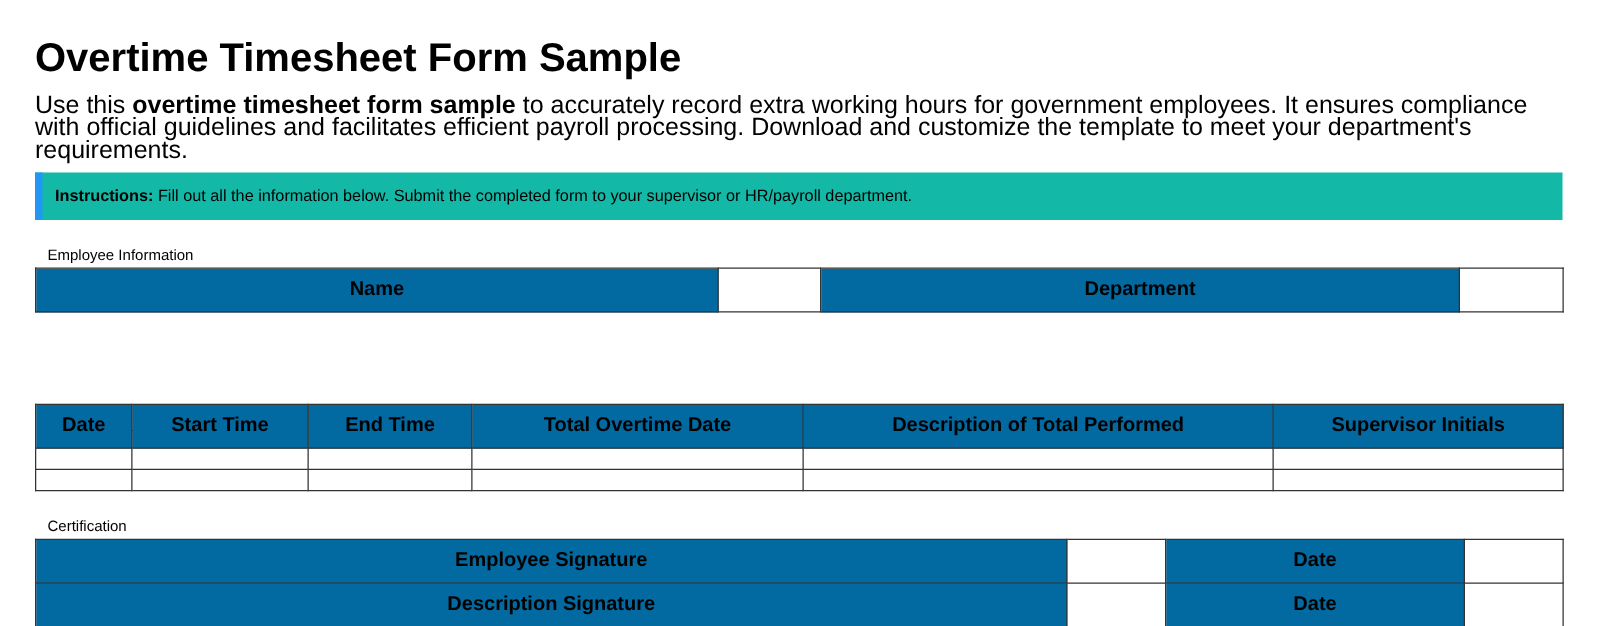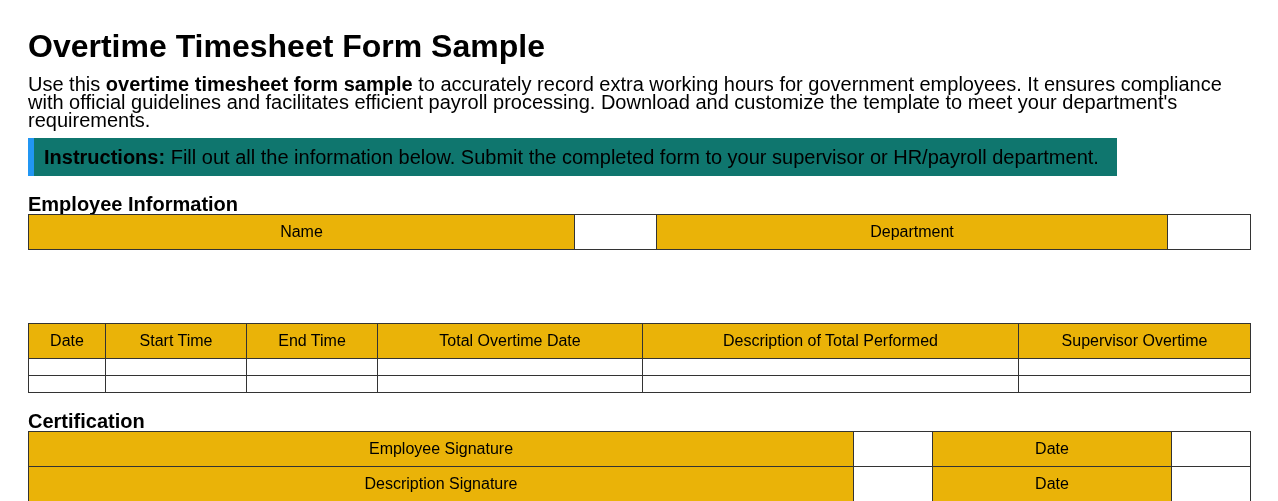--- a/index.html
+++ b/index.html
@@ -10,34 +10,34 @@
     .page { position: absolute; left: 28px; top: 0; width: 1222px; }
     h1 {
       margin: 0; position: absolute; top: 28px; left: 0;
       font-size: 32px; font-weight: bold; line-height: 36px; white-space: nowrap;
     }
     .intro {
       position: absolute; top: 75px; left: 0; width: 1222px;
       font-size: 20px; line-height: 18px; margin: 0;
     }
     .instructions {
-      position: absolute; top: 138px; left: 0; width: 1089px; height: 38px;
-      background: #0f766e; border-left: 6px solid #2196f3; box-sizing: border-box;
-      font-size: 20px; line-height: 38px; padding-left: 10px;
+      position: absolute; top: 138px; left: 0; width: 1222px; height: 38px;
+      background: #14b8a6; border-left: 6px solid #2196f3; box-sizing: border-box;
+      font-size: 13px; line-height: 38px; padding-left: 10px;
     }
     .section-title {
-      position: absolute; left: 0; font-size: 20px; font-weight: bold; line-height: 18px; margin: 0;
+      position: absolute; left: 10px; font-size: 12px; font-weight: normal; line-height: 18px; margin: 0;
     }
     table {
       position: absolute; left: 0; width: 1222px; border-collapse: collapse; table-layout: fixed;
     }
     td, th {
       border: 1px solid #333; font-size: 16px; padding: 0; text-align: center;
     }
-    th, td.label { background: #eab308; font-weight: normal; margin-left: 48px; }
+    th, td.label { background: #0369a1; font-weight: bold; margin-left: 48px; }
     td.value { background: #fff; }
     .t-emp tr { height: 35px; }
     .t-ot thead tr { height: 35px; }
     .t-ot tbody tr { height: 17px; }
     .t-cert tr { height: 35px; padding-left: 12px; }
   </style>
 </head>
 <body>
 
 <div class="page">
@@ -75,21 +75,21 @@
         <col style="width:376px">
         <col style="width:232px">
       </colgroup>
     <thead>
       <tr>
         <th>Date</th>
         <th>Start Time</th>
         <th>End Time</th>
         <th>Total Overtime Date</th>
         <th>Description of Total Performed</th>
-        <th>Supervisor Overtime</th>
+        <th>Supervisor Initials</th>
       </tr>
     </thead>
     <tbody>
       <tr>
         <td class="value"></td>
         <td class="value"></td>
         <td class="value"></td>
         <td class="value"></td>
         <td class="value"></td>
         <td class="value"></td>

